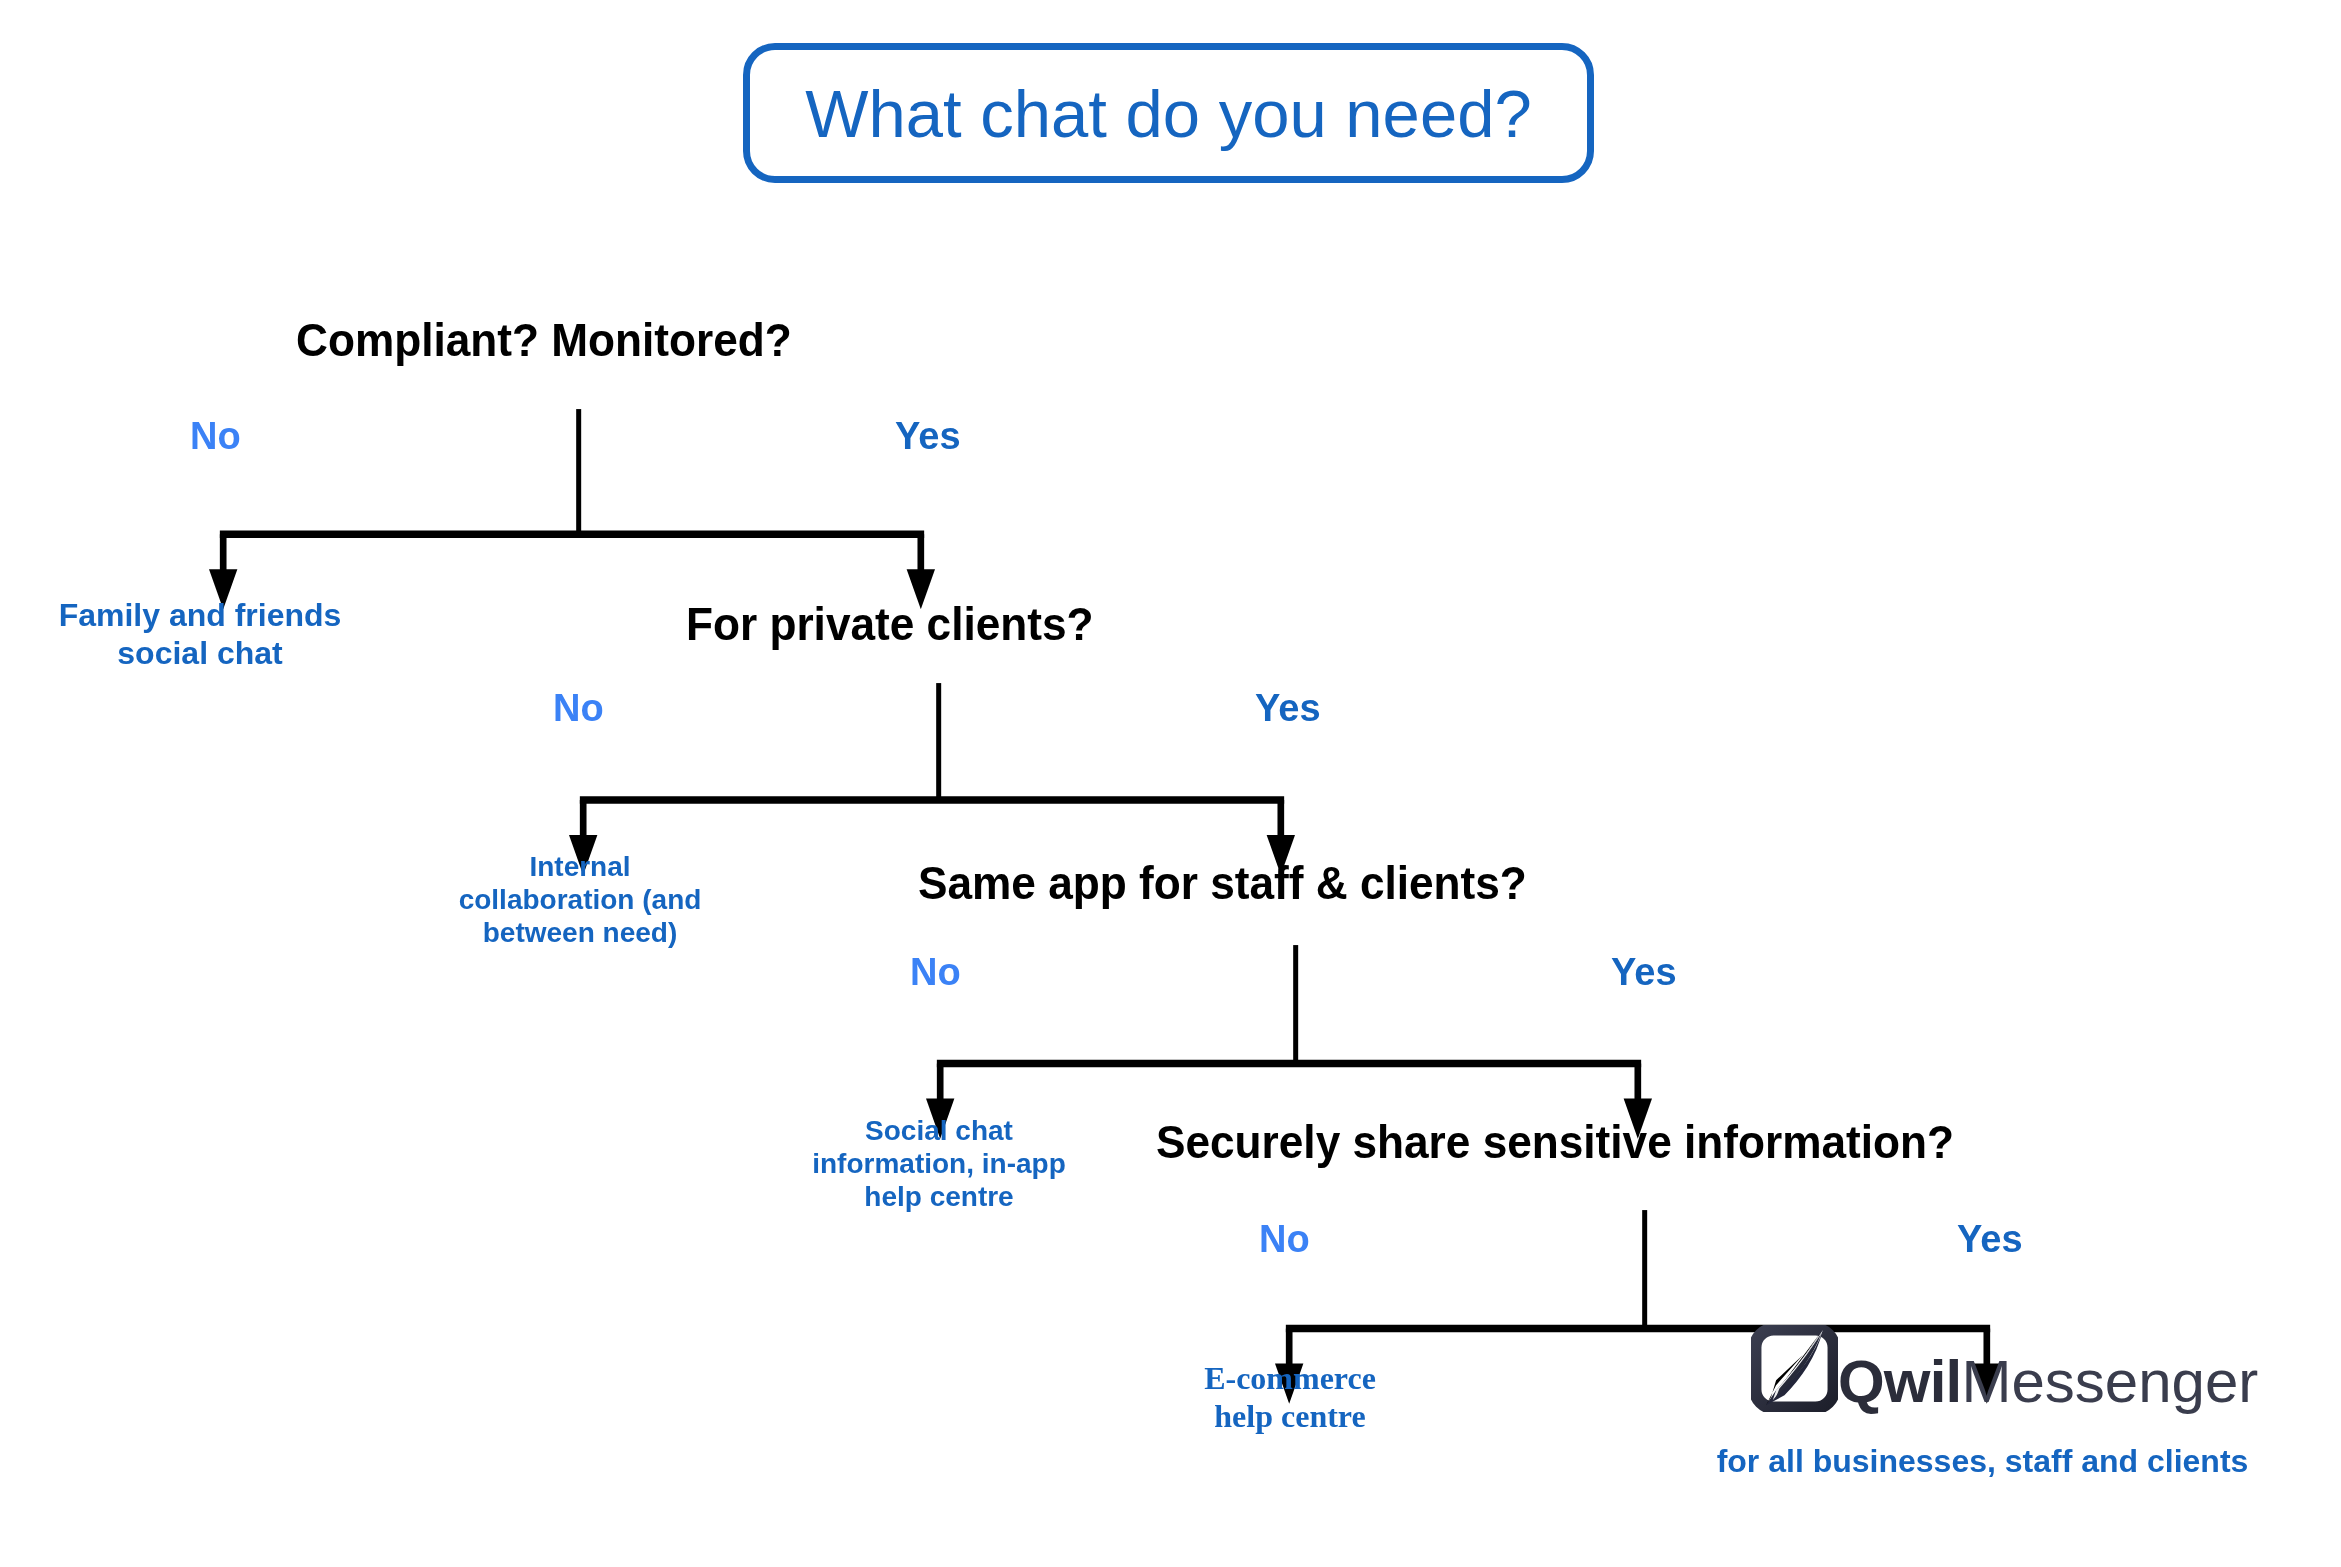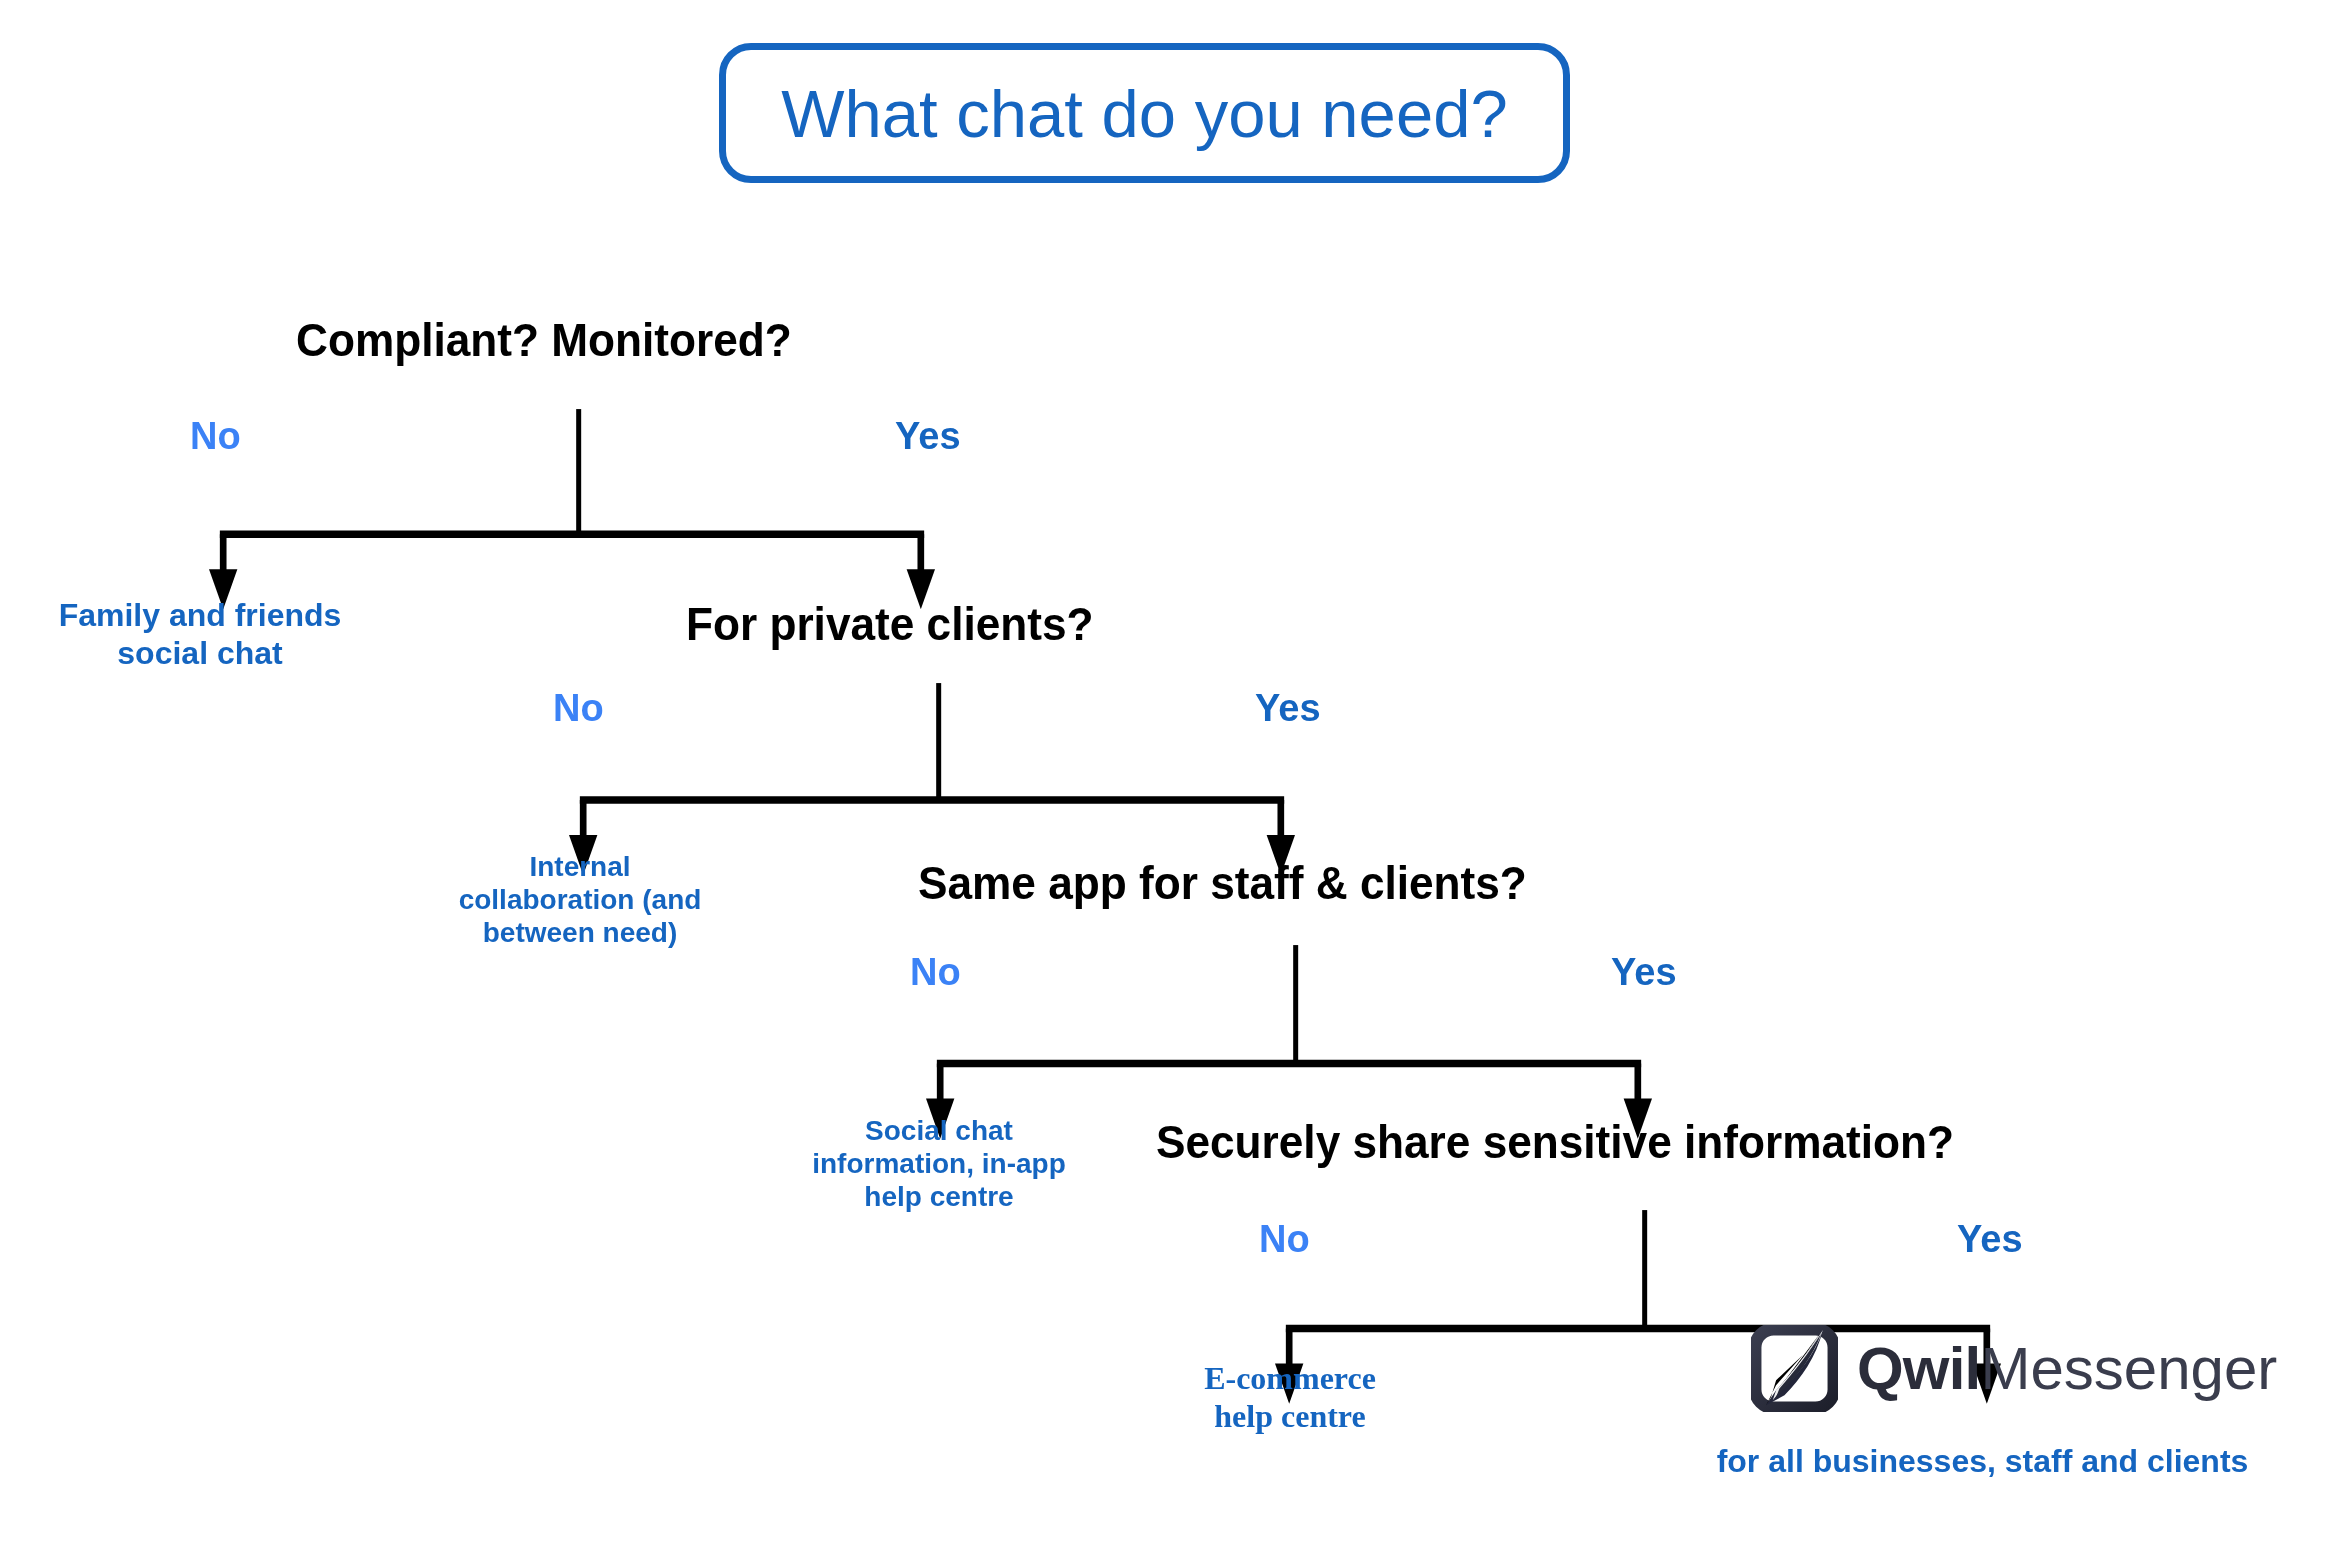--- a/index.html
+++ b/index.html
@@ -14,21 +14,21 @@
     position: relative;
     width: 2342px;
     height: 1567px;
     background: #ffffff;
     overflow: hidden;
   }
   .abs { position: absolute; }
 
   
   #title-box {
-    left: 719px;
+    left: 743px;
     top: 43px;
     width: 851px;
     height: 140px;
     border: 7.5px solid #1565C0;
     border-radius: 32px;
     box-sizing: border-box;
     display: flex;
     align-items: center;
     justify-content: center;
     background: #ffffff;
@@ -72,22 +72,22 @@
   }
   .leaf-lg { font-size: 32px; }
   .leaf-md { font-size: 28px; }
 
   
   .connector { overflow: visible; }
 
   
   #qwil-logo {
     display: flex;
-    align-items: center;
-    gap: 19px;
+    align-items: flex-end;
+    gap: 0;
   }
   #qwil-mark { display: block; }
   #qwil-wordmark {
     font-size: 60px;
     line-height: 1;
     white-space: nowrap;
     color: #2b2d3a;
   }
   #qwil-word-bold { font-weight: 700; letter-spacing: -0.8px; }
   #qwil-word-light { font-weight: 300; color: #3a3d4d; letter-spacing: 0px; }

